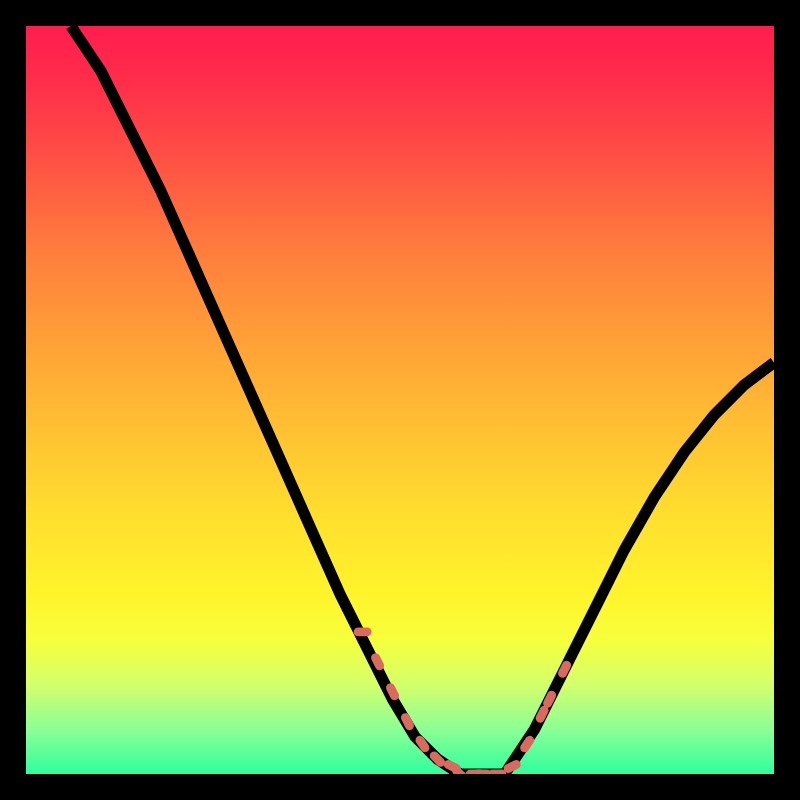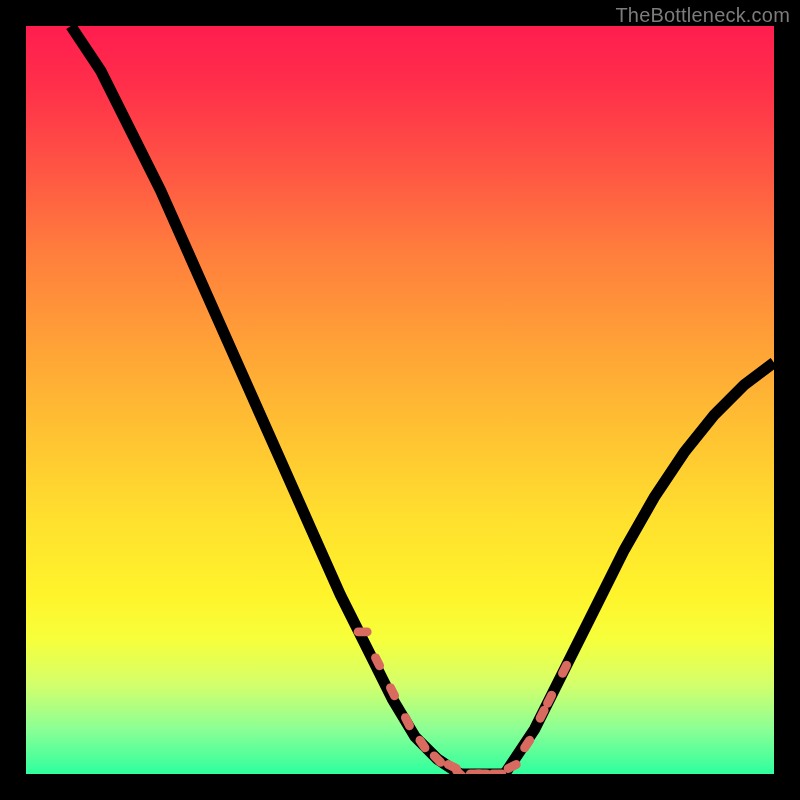--- a/index.html
+++ b/index.html
@@ -93,15 +93,14 @@
           <rect x="63.80" y="98.40" width="2.4" height="1.2" rx="0.6" class="marker" transform="rotate(-26.6 65 99)"></rect>
           <rect x="65.80" y="95.40" width="2.4" height="1.2" rx="0.6" class="marker" transform="rotate(-56.3 67 96)"></rect>
           <rect x="67.80" y="91.40" width="2.4" height="1.2" rx="0.6" class="marker" transform="rotate(-63.4 69 92)"></rect>
           <rect x="68.80" y="89.40" width="2.4" height="1.2" rx="0.6" class="marker" transform="rotate(-63.4 70 90)"></rect>
           <rect x="70.80" y="85.40" width="2.4" height="1.2" rx="0.6" class="marker" transform="rotate(-63.4 72 86)"></rect>
         </g>
     </svg>
 
   </div>
 
-  <div class="watermark">TheBottleneck.com</div>
 
 </div>
 
 </body></html>

